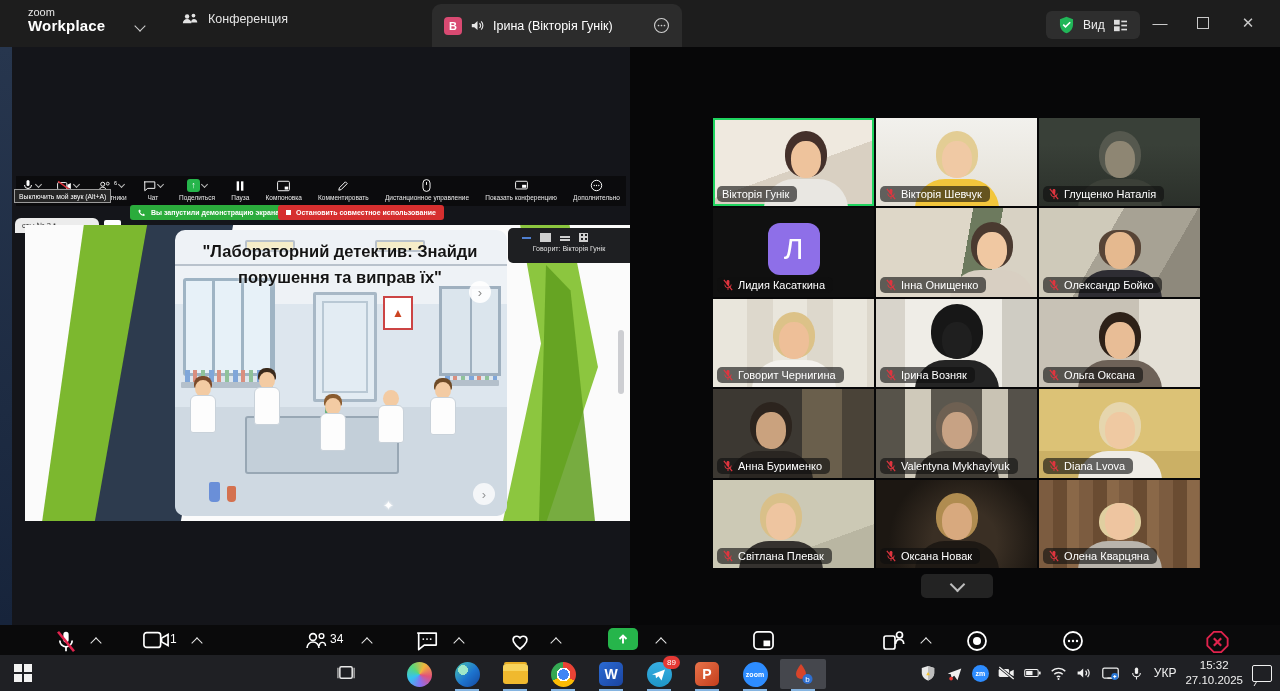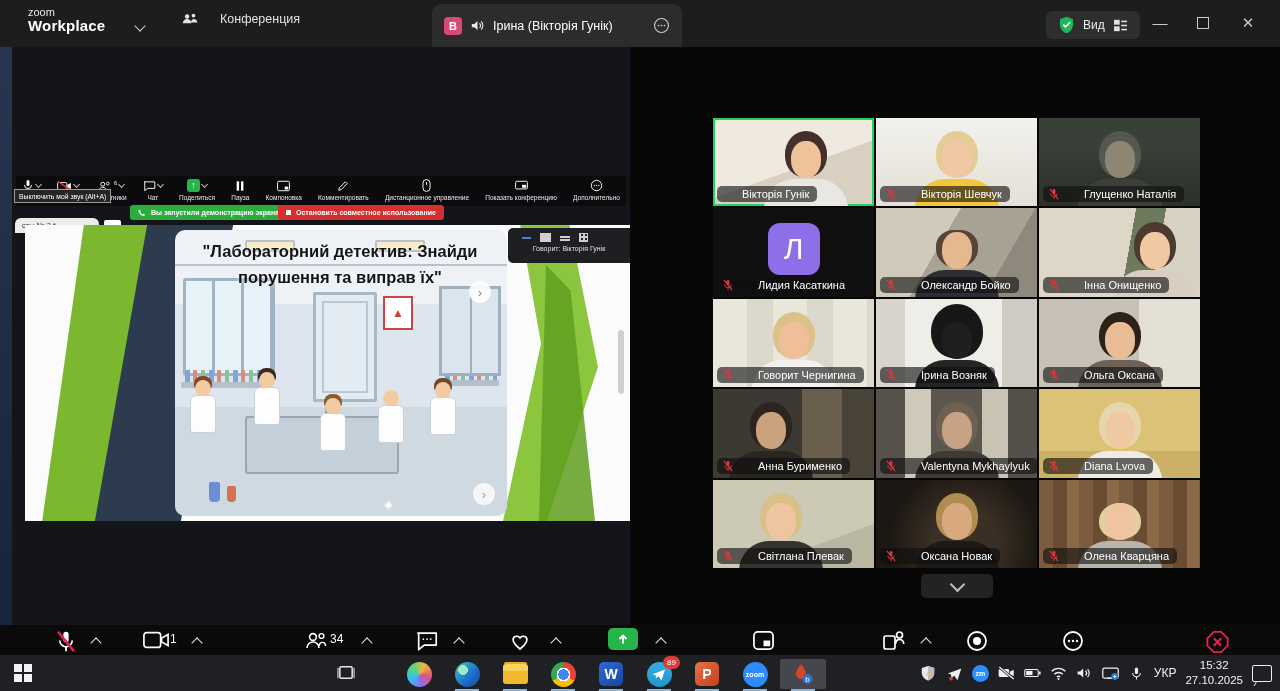--- a/index.html
+++ b/index.html
@@ -6,21 +6,21 @@
   body{width:1280px;height:691px;position:relative;overflow:hidden;
        font-family:"Liberation Sans",sans-serif;-webkit-font-smoothing:antialiased;}
 
   
   #titlebar{position:absolute;left:0;top:0;width:1280px;height:47px;background:#1d1d1d;}
   #logo{position:absolute;left:28px;top:7px;color:#fff;line-height:1;}
   #logo .z{font-size:11px;color:#e8e8e8;}
   #logo .w{font-size:15px;font-weight:bold;letter-spacing:.2px;}
   .chev-dn{display:inline-block;width:7px;height:7px;border-right:1.6px solid #cfcfcf;border-bottom:1.6px solid #cfcfcf;transform:rotate(45deg);}
   #logo-chev{position:absolute;left:136px;top:22px;}
-  #tab-conf{position:absolute;left:182px;top:12px;display:flex;align-items:center;gap:21px;color:#e3e3e3;font-size:12.5px;}
+  #tab-conf{position:absolute;left:182px;top:12px;display:flex;align-items:center;gap:9px;color:#e3e3e3;font-size:12.5px;}
   #tab-screen{position:absolute;left:432px;top:4px;width:250px;height:43px;background:#2c2c2c;border-radius:9px 9px 0 0;display:flex;align-items:center;gap:8px;padding:0 12px;box-sizing:border-box;color:#fff;font-size:12.5px;}
   .b-badge{width:18px;height:18px;border-radius:4px;background:#d94a72;color:#fff;font-size:11px;font-weight:bold;display:flex;align-items:center;justify-content:center;}
   #view-pill{position:absolute;left:1046px;top:11px;height:28px;background:#2e2e2e;border-radius:6px;display:flex;align-items:center;gap:8px;padding:0 12px;color:#eee;font-size:12px;}
   .winctl{position:absolute;top:14px;color:#c9c9c9;font-size:15px;width:20px;text-align:center;}
   #btn-min{left:1150px;} #btn-max{left:1193px;} #btn-close{left:1238px;}
   #btn-max .sq{display:inline-block;width:10px;height:10px;border:1.3px solid #c9c9c9;margin-top:3px;}
 
   
   #main{position:absolute;left:0;top:47px;width:1280px;height:578px;background:#070708;}
   #desktop-strip{position:absolute;left:0;top:47px;width:12px;height:608px;background:linear-gradient(180deg,#27364e,#1d2b42 60%,#16233a);}
@@ -82,21 +82,21 @@
   
   #gallery{position:absolute;left:713px;top:118px;width:487px;height:450px;display:grid;grid-template-columns:repeat(3,1fr);grid-template-rows:repeat(5,1fr);gap:2px;}
   .tile{position:relative;overflow:hidden;background:#222;}
   .tile.active{box-shadow:inset 0 0 0 2px #1fd35f;}
   .person{position:absolute;left:0;top:0;width:100%;height:100%;}
   .hair{position:absolute;left:50%;transform:translateX(-50%);bottom:33%;width:42px;height:46px;border-radius:50% 50% 45% 45%;background:var(--hair,#3a2c22);}
   .head{position:absolute;left:50%;transform:translateX(-50%);bottom:32%;width:30px;height:37px;border-radius:47%;background:var(--skin,#ecc19a);}
   .pbody{position:absolute;left:50%;transform:translateX(-50%);bottom:-3px;width:84px;height:34%;border-radius:42px 42px 0 0;background:var(--shirt,#444);}
   .avatar-letter{display:none;position:absolute;left:50%;top:46%;transform:translate(-50%,-50%);width:52px;height:52px;border-radius:12px;background:#8e6fe8;color:#fff;font-size:30px;align-items:center;justify-content:center;}
   .pill{position:absolute;left:4px;bottom:4px;max-width:92%;background:rgba(15,15,15,.62);border-radius:5px;display:flex;align-items:center;gap:4px;padding:2px 8px 2px 5px;}
-  .pname{color:#fff;font-size:11px;white-space:nowrap;margin-left:20px;}
+  .pname{color:#fff;font-size:11px;white-space:nowrap;}
   
   .t1{background:linear-gradient(160deg,#efe9df 0 55%,#d9d0c2 55%);--hair:#44302a;--skin:#eec39c;--shirt:#e9e7e2;}
   .t1 .person{left:8%;}
   .t2{background:linear-gradient(180deg,#f2f1ed,#e4e0d6);--hair:#e3cd94;--skin:#f0c9a4;--shirt:#f2c63c;}
   .t3{background:linear-gradient(180deg,#394038 0 30%,#2b302a);--hair:#55584e;--skin:#8e8673;--shirt:#3c4038;}
   .t4{background:#101010;}
   .t5{background:linear-gradient(120deg,#cfcaba 0 40%,#a7a294 40% 75%,#8e897c 75%);--hair:#574436;--skin:#e5b98f;--shirt:#2e2d33;}
   .t5 .hair{height:38px;border-radius:50% 50% 60% 60%;}
   .t6{background:linear-gradient(100deg,#ded7c8 0 55%,#6d7a5e 55% 72%,#d8d2c4 72%);--hair:#4a3a30;--skin:#f0c8a2;--shirt:#d8cfc2;}
   .t6 .person{left:22%;}
@@ -457,52 +457,52 @@
     <div class="pill">
       <svg class="mic-off-icon" width="12" height="12" viewBox="0 0 24 26">
           <rect x="9" y="2" width="6" height="12" rx="3" fill="#e0353f"></rect>
           <path d="M5 12a7 7 0 0 0 14 0" stroke="#e0353f" stroke-width="2" fill="none"></path>
           <line x1="12" y1="19" x2="12" y2="24" stroke="#e0353f" stroke-width="2"></line>
           <line x1="3" y1="2" x2="21" y2="24" stroke="#e0353f" stroke-width="2.6"></line>
         </svg>
       <span class="pname">Лидия Касаткина</span>
     </div>
   </div>
+    <div class="tile t6">
+    <div class="person">
+      <div class="hair"></div>
+        <div class="head"></div>
+        <div class="pbody"></div>
+    </div>
+
+    <div class="pill">
+      <svg class="mic-off-icon" width="12" height="12" viewBox="0 0 24 26">
+          <rect x="9" y="2" width="6" height="12" rx="3" fill="#e0353f"></rect>
+          <path d="M5 12a7 7 0 0 0 14 0" stroke="#e0353f" stroke-width="2" fill="none"></path>
+          <line x1="12" y1="19" x2="12" y2="24" stroke="#e0353f" stroke-width="2"></line>
+          <line x1="3" y1="2" x2="21" y2="24" stroke="#e0353f" stroke-width="2.6"></line>
+        </svg>
+      <span class="pname">Інна Онищенко</span>
+    </div>
+  </div>
     <div class="tile t5">
     <div class="person">
       <div class="hair"></div>
         <div class="head"></div>
         <div class="pbody"></div>
     </div>
 
     <div class="pill">
       <svg class="mic-off-icon" width="12" height="12" viewBox="0 0 24 26">
           <rect x="9" y="2" width="6" height="12" rx="3" fill="#e0353f"></rect>
           <path d="M5 12a7 7 0 0 0 14 0" stroke="#e0353f" stroke-width="2" fill="none"></path>
           <line x1="12" y1="19" x2="12" y2="24" stroke="#e0353f" stroke-width="2"></line>
           <line x1="3" y1="2" x2="21" y2="24" stroke="#e0353f" stroke-width="2.6"></line>
         </svg>
       <span class="pname">Олександр Бойко</span>
-    </div>
-  </div>
-    <div class="tile t6">
-    <div class="person">
-      <div class="hair"></div>
-        <div class="head"></div>
-        <div class="pbody"></div>
-    </div>
-
-    <div class="pill">
-      <svg class="mic-off-icon" width="12" height="12" viewBox="0 0 24 26">
-          <rect x="9" y="2" width="6" height="12" rx="3" fill="#e0353f"></rect>
-          <path d="M5 12a7 7 0 0 0 14 0" stroke="#e0353f" stroke-width="2" fill="none"></path>
-          <line x1="12" y1="19" x2="12" y2="24" stroke="#e0353f" stroke-width="2"></line>
-          <line x1="3" y1="2" x2="21" y2="24" stroke="#e0353f" stroke-width="2.6"></line>
-        </svg>
-      <span class="pname">Інна Онищенко</span>
     </div>
   </div>
     <div class="tile t7">
     <div class="person">
       <div class="hair"></div>
         <div class="head"></div>
         <div class="pbody"></div>
     </div>
 
     <div class="pill">

